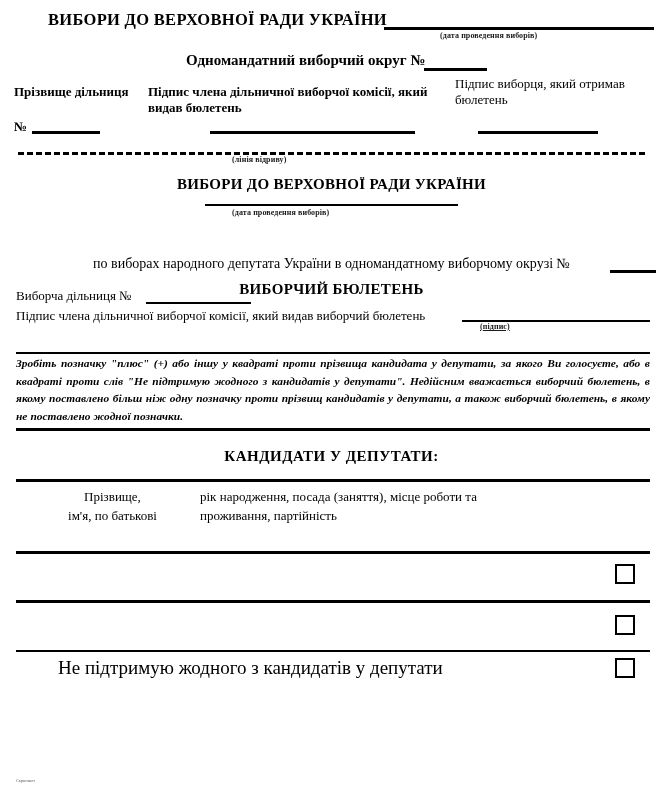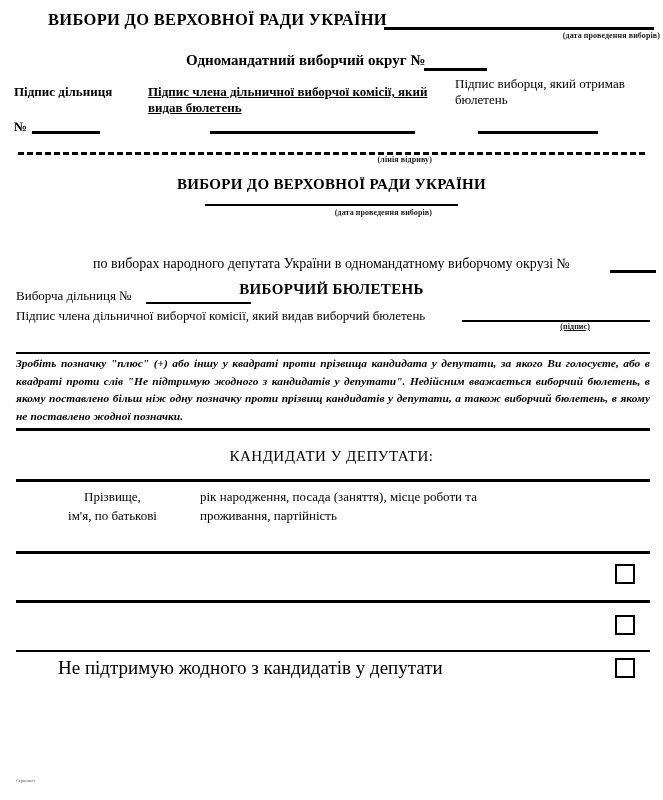--- a/index.html
+++ b/index.html
@@ -25,21 +25,21 @@
   }
 
   
   .abs { position: absolute; }
   .center { text-align: center; }
 
   .caption {
     font-size: 8px;
     font-weight: bold;
     letter-spacing: 0.1px;
-    text-align: right;
+    text-align: left;
     color: #1a1a1a;
   }
 
   
   .stub-title {
     left: 48px;
     top: 10px;
     font-size: 16.5px;
     font-weight: bold;
     letter-spacing: 0.3px;
@@ -65,21 +65,21 @@
   }
   .rule-okrug {
     left: 424px;
     top: 68px;
     width: 63px;
     height: 3px;
     background: #000;
   }
 
   .col-a { left: 14px;  top: 84px; width: 130px; font-size: 13px; font-weight: bold; line-height: 16px; }
-  .col-b { left: 148px; top: 84px; width: 290px; font-size: 13px; font-weight: bold; line-height: 16px; text-decoration: underline; }
+  .col-b { left: 148px; top: 84px; width: 290px; font-size: 13px; font-weight: bold; line-height: 16px; }
   .col-c { left: 455px; top: 76px; width: 205px; font-size: 13px; font-weight: normal; line-height: 16px; }
 
   .num-a { left: 14px; top: 119px; font-size: 13px; font-weight: bold; }
   .rule-a { left: 32px;  top: 131px; width: 68px;  height: 2.5px; background: #000; }
   .rule-b { left: 210px; top: 131px; width: 205px; height: 2.5px; background: #000; }
   .rule-c { left: 478px; top: 131px; width: 120px; height: 2.5px; background: #000; }
 
   
   .tear {
     left: 18px;
@@ -198,21 +198,21 @@
     height: 2.5px;
     background: #000;
   }
 
   
   .cand-heading {
     left: 0;
     top: 448px;
     width: 663px;
     font-size: 15px;
-    font-weight: normal;
+    font-weight: bold;
     letter-spacing: 0.5px;
   }
   .rule-head-top {
     left: 16px;
     top: 479px;
     width: 634px;
     height: 2.5px;
     background: #000;
   }
   .hdr-name {
@@ -283,21 +283,21 @@
 
 <div class="page">
 
   <div class="abs stub-title">ВИБОРИ ДО ВЕРХОВНОЇ РАДИ УКРАЇНИ</div>
   <div class="abs rule-date-top"></div>
   <div class="abs caption cap-date-top">(дата проведення виборів)</div>
 
   <div class="abs okrug-line">Одномандатний виборчий округ №</div>
   <div class="abs rule-okrug"></div>
 
-  <div class="abs col-a">Підпис дільниця</div>
+  <div class="abs col-a">Прізвище дільниця</div>
   <div class="abs col-b">Підпис члена  дільничної виборчої комісії, який видав бюлетень</div>
   <div class="abs col-c">Підпис виборця, який  отримав бюлетень</div>
 
   <div class="abs num-a">№</div>
   <div class="abs rule-a"></div>
   <div class="abs rule-b"></div>
   <div class="abs rule-c"></div>
 
   <div class="abs tear"></div>
   <div class="abs caption cap-tear">(лінія відриву)</div>

